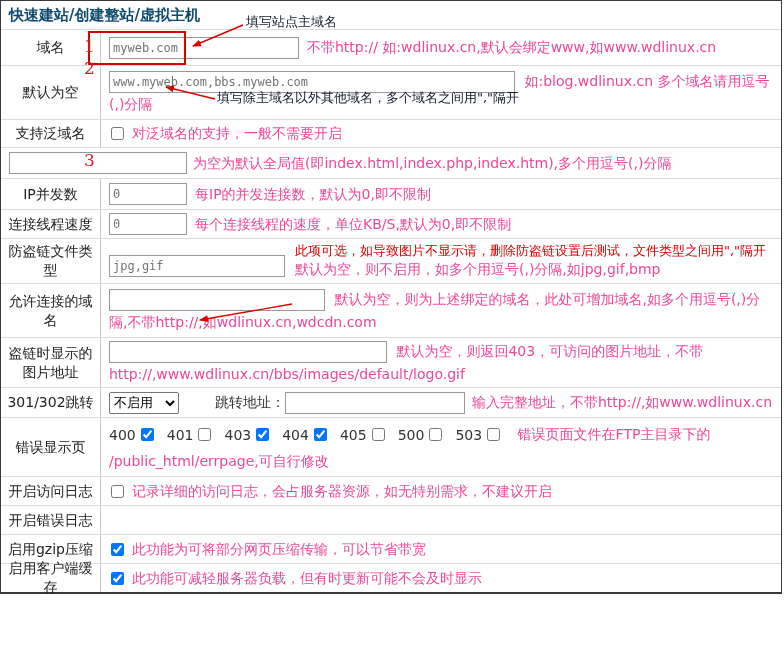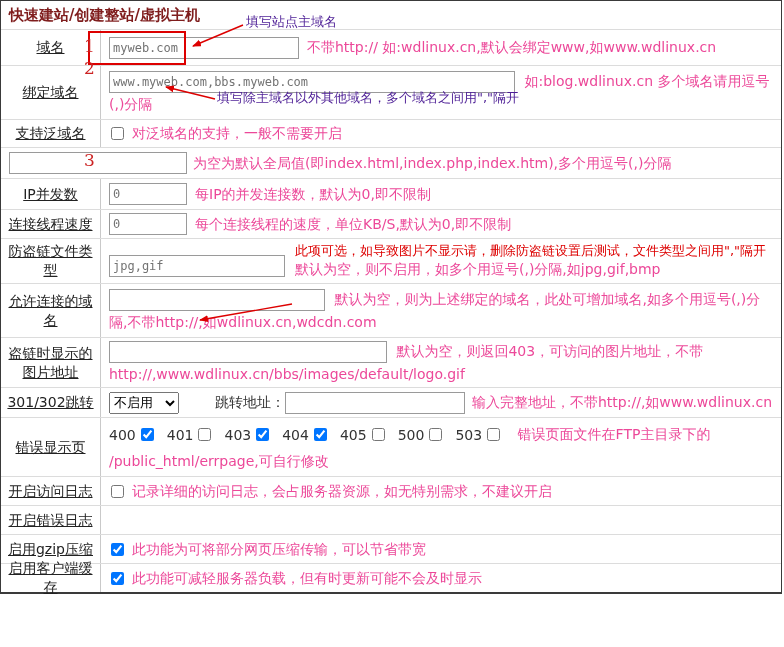--- a/index.html
+++ b/index.html
@@ -1,32 +1,32 @@
 <!DOCTYPE html>
 <html><head>
 <meta charset="utf-8">
 <style>
   html,body{margin:0;padding:0;background:#fff;}
   body{font-family:"DejaVu Sans",sans-serif;color:#333;}
   .page{position:relative;width:784px;height:647px;overflow:hidden;background:#fff;}
   .panel{position:absolute;left:0;top:0;width:782px;border:1px solid #3a3a3a;border-bottom-width:2px;background:#fff;box-sizing:border-box;}
-  .titlebar{box-sizing:border-box;height:28px;padding:5px 8px 0 8px;font-size:15px;font-weight:bold;color:#7f1d1d;}
+  .titlebar{box-sizing:border-box;height:28px;padding:5px 8px 0 8px;font-size:15px;font-weight:bold;color:#0c4a6e;}
   .row{display:flex;box-sizing:border-box;border-top:1px solid #dcdcdc;align-items:center;}
-  .lbl{flex:0 0 100px;width:100px;align-self:stretch;border-right:1px solid #c9c9c9;display:flex;align-items:center;justify-content:center;text-align:center;font-size:14px;color:#222;line-height:19px;padding:0 2px;box-sizing:border-box;text-decoration:underline;}
+  .lbl{flex:0 0 100px;width:100px;align-self:stretch;border-right:1px solid #c9c9c9;display:flex;align-items:center;justify-content:center;text-align:center;font-size:14px;color:#222;line-height:19px;padding:0 2px;box-sizing:border-box;}
   .cell{flex:1;padding:3px 6px 3px 8px;font-size:14px;line-height:23px;color:#333;}
   .cellflex{display:flex;align-items:center;}
   .inp{border:1px solid #9a9a9a;height:18px;font:12px "DejaVu Sans Mono",monospace;padding:1px 3px;vertical-align:middle;background:#fff;color:#737373;box-sizing:content-box;}
   .hint{color:#ec4899;}
   .chk{margin:0 8px 0 2px;vertical-align:middle;}
   .codechk{margin:0 4px 0 5px;vertical-align:middle;}
   .code{vertical-align:middle;}
   .codegroup{margin-right:9px;white-space:nowrap;}
   select{font-size:13px;height:22px;vertical-align:middle;}
   .ann{color:#dd0000;font-size:13px;line-height:16px;}
-  .overlay-ann{position:absolute;color:#4c1d95;font-size:13px;white-space:nowrap;z-index:6;}
+  .overlay-ann{position:absolute;color:#0f172a;font-size:13px;white-space:nowrap;z-index:6;}
   .marker{position:absolute;color:#cc2222;font-family:"DejaVu Serif",serif;font-size:17px;z-index:6;}
   .redrect{position:absolute;left:88px;top:31px;width:94px;height:30px;border:2px solid #dd0000;z-index:5;}
   .arrows{position:absolute;left:0;top:0;width:784px;height:647px;pointer-events:none;z-index:5;}
   .h36{height:36px}.h54{height:54px}.h28{height:28px}.h31{height:31px}.h29{height:29px}
   .h45{height:45px}.h50{height:50px}.h30{height:30px}.h59{height:59px}
   .flow{display:block;}
   .flow .inp{margin-right:5px;}
   .two-line-right{display:flex;align-items:center;}
   .two-line-right .txtblock{margin-left:10px;}
   .txtblock .hint{display:block;line-height:20px;}
@@ -41,21 +41,21 @@
 
     <div class="row h36">
       <div class="lbl">域名</div>
       <div class="cell cellflex">
         <input class="inp" style="width: 182px;" value="myweb.com">
         <span class="hint" style="margin-left:8px">不带http:// 如:wdlinux.cn,默认会绑定www,如www.wdlinux.cn</span>
       </div>
     </div>
 
     <div class="row h54">
-      <div class="lbl">绑定域名</div>
+      <div class="lbl">默认为空</div>
       <div class="cell flow">
         <input class="inp" style="width: 398px;" value="www.myweb.com,bbs.myweb.com">
         <span class="hint">如:blog.wdlinux.cn 多个域名请用逗号(,)分隔</span>
       </div>
     </div>
 
     <div class="row h28">
       <div class="lbl">支持泛域名</div>
       <div class="cell cellflex">
         <input type="checkbox" class="chk" style="">

